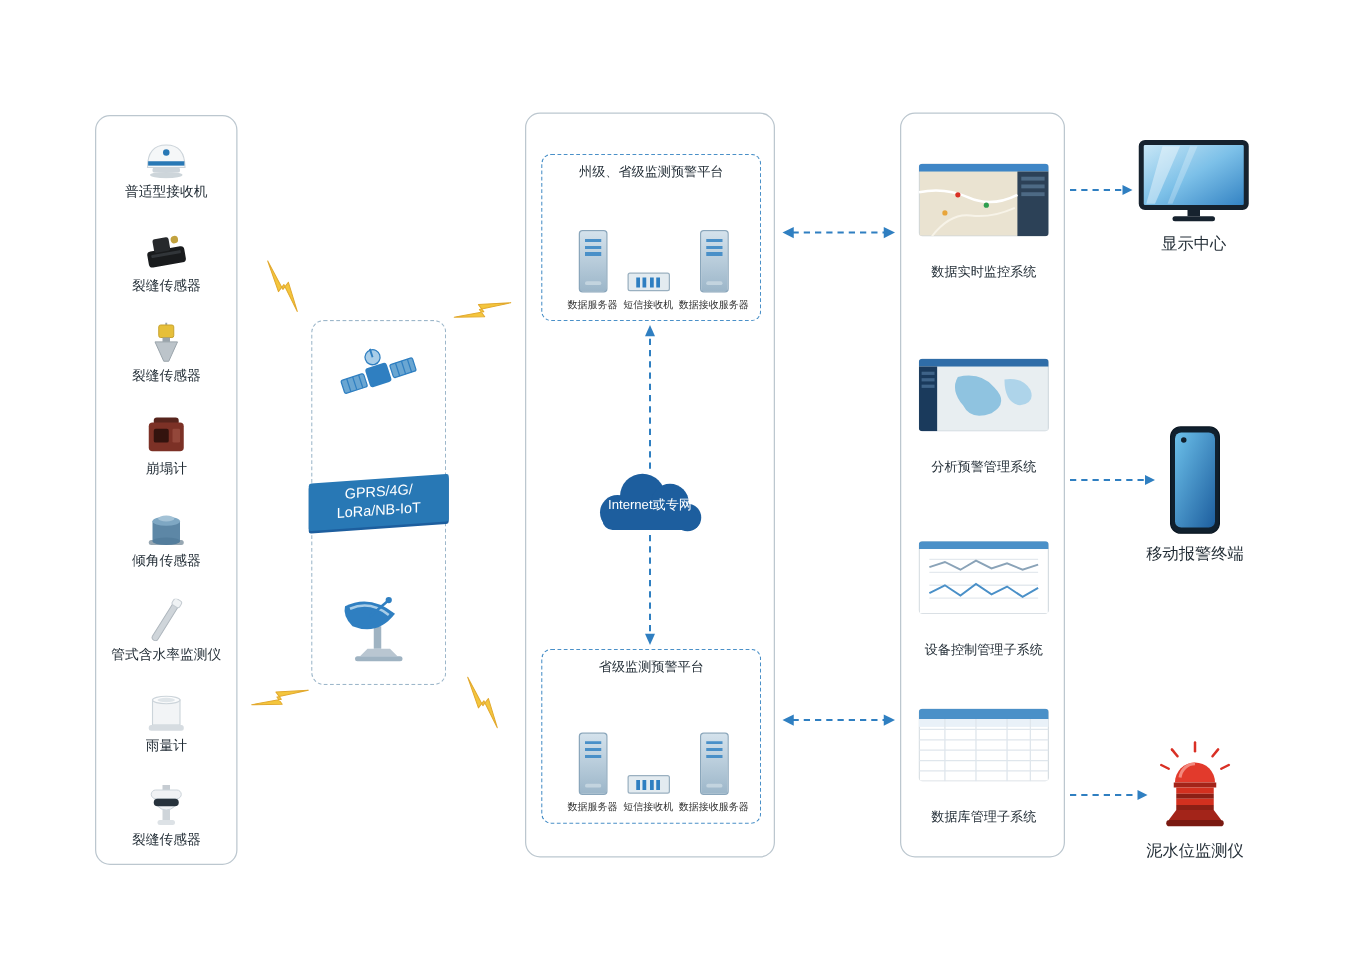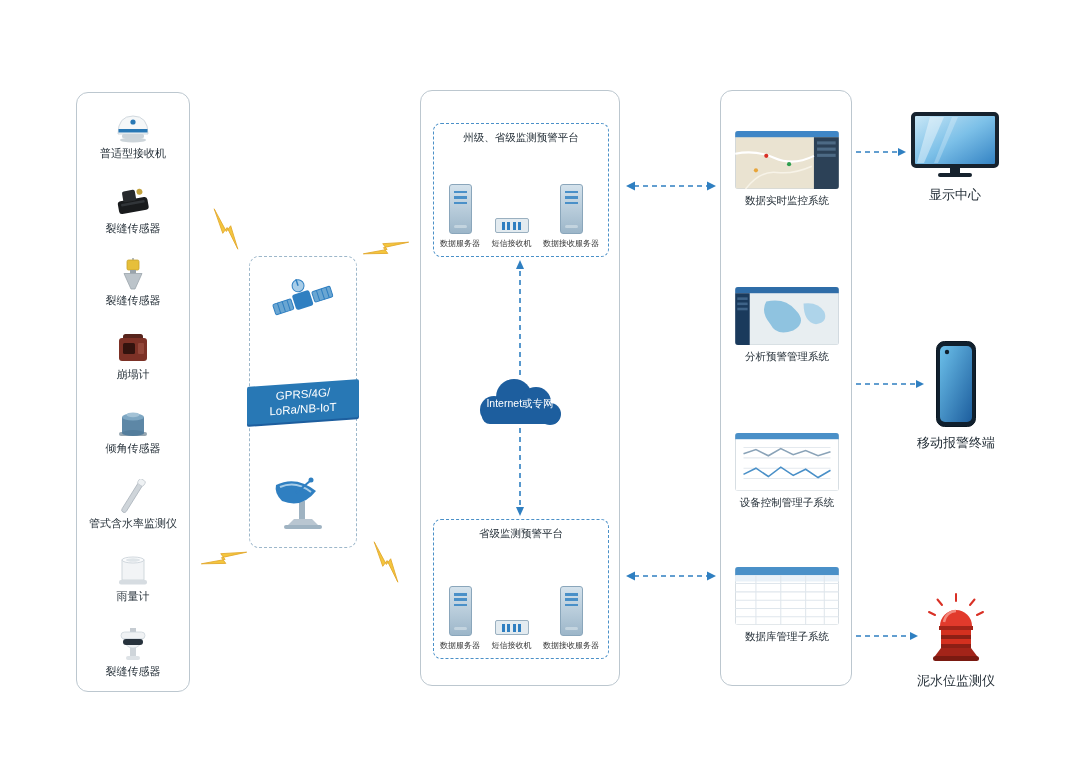--- a/index.html
+++ b/index.html
@@ -23,40 +23,40 @@
     align-items:center;justify-content:space-between;padding:14px 0 16px;background:#fff}
   .ribbon{width:112px;background:#2878b5;color:#fff;text-align:center;font-size:11.5px;
     line-height:1.3;padding:4px 0;transform:skewY(-4deg);border-radius:2px;box-shadow:0 2px 0 #1d5e9e}
 
   
   .platform-panel{left:420px;top:90px;width:200px;height:596px}
   .sub-box{position:absolute;left:12px;width:176px;border:1.6px dashed #4a90c8;border-radius:8px;background:#fff}
   .sub-box.prefecture{top:32px;height:134px}
   .sub-box.province{top:428px;height:140px}
   .sub-title{margin-top:7px;text-align:center;font-size:10.5px;white-space:nowrap}
-  .devices{position:absolute;left:6px;right:9px;bottom:7px;display:flex;justify-content:space-between;align-items:flex-end}
+  .devices{position:absolute;left:20px;right:9px;bottom:7px;display:flex;justify-content:space-between;align-items:flex-end}
   .device-col{display:flex;flex-direction:column;align-items:center;gap:4px}
   .device-label{font-size:8px;color:#333;white-space:nowrap}
   .server{width:23px;height:50px;border-radius:3px;background:linear-gradient(180deg,#d4e2ec,#9cb6c9);
     border:1px solid #8aa6bb;position:relative}
   .server::before{content:"";position:absolute;left:4px;right:4px;top:6px;height:14px;
     background:repeating-linear-gradient(180deg,#4a90c8 0 2.5px,rgba(0,0,0,0) 2.5px 5.5px)}
   .server::after{content:"";position:absolute;left:4px;right:4px;bottom:5px;height:3px;border-radius:1.5px;background:#c3d4df}
   .sms-box{width:34px;height:15px;border:1px solid #9ab0c0;border-radius:2px;background:#e3ebf0;
     display:flex;gap:2.5px;align-items:center;justify-content:center;margin-bottom:1px}
   .sms-box i{width:3px;height:8px;background:#2f7fc1;display:block}
 
   
   .cloud-wrap{position:absolute;left:472px;top:370px;width:96px;height:60px;z-index:3}
   .cloud-label{position:absolute;left:0;top:0;width:96px;height:60px;display:flex;align-items:center;
     justify-content:center;padding-top:7px;color:#fff;font-size:10.5px;white-space:nowrap}
 
   
   .systems-panel{left:720px;top:90px;width:132px;height:596px}
-  .system-item{position:absolute;left:14px;width:104px;display:flex;flex-direction:column;align-items:center;gap:5px}
+  .system-item{position:absolute;left:14px;width:104px;display:flex;flex-direction:column;align-items:center;gap:22px}
   .system-label{font-size:10.5px;white-space:nowrap}
   .thumb{border-radius:3px;display:block}
 
   
   .output{position:absolute;display:flex;flex-direction:column;align-items:center;gap:6px;z-index:2}
   .output-display{left:903px;top:112px;width:104px}
   .output-mobile{left:922px;top:340px;width:68px}
   .output-alarm{left:915px;top:592px;width:82px}
   .output-label{font-size:13px;white-space:nowrap}
 </style>

